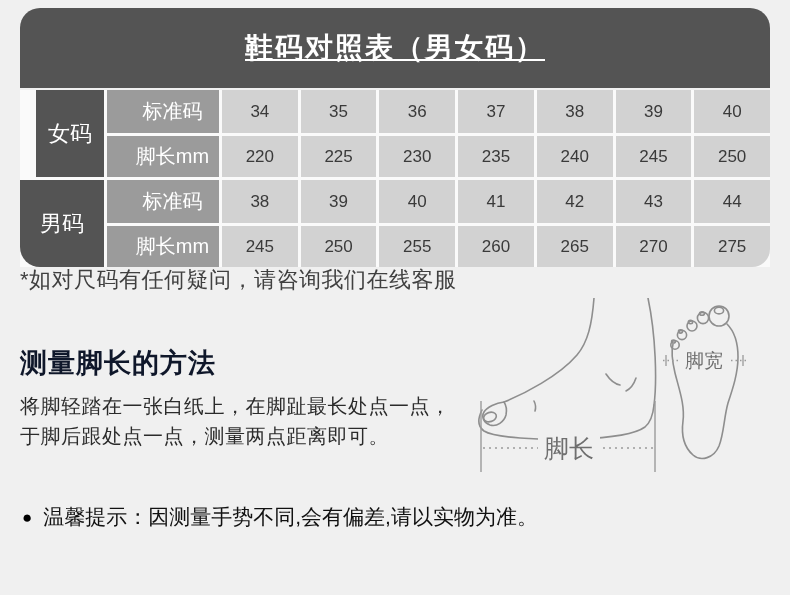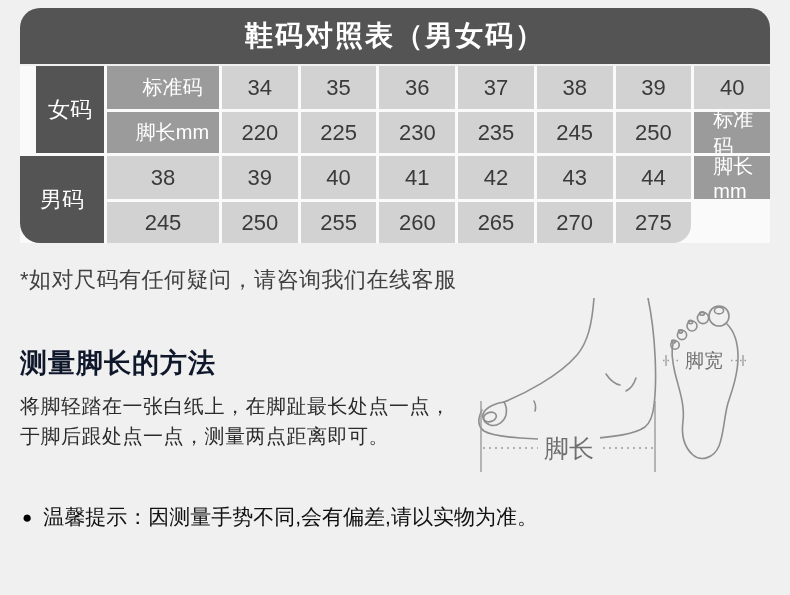--- a/index.html
+++ b/index.html
@@ -8,39 +8,39 @@
     background:#f0f0f0;
     font-family:"Liberation Sans","DejaVu Sans",sans-serif;
     position:relative;overflow:hidden;
     -webkit-font-smoothing:antialiased;
   }
   .stage{position:absolute;inset:0;}
 
   
   .chart{position:absolute;left:20px;top:8px;width:750px;}
   .chart-header{
-    height:56px;background:#545454;color:#fff;
+    height:80px;background:#545454;color:#fff;
     border-radius:20px 20px 0 0;
     display:flex;align-items:center;justify-content:center;
-    font-size:28px;font-weight:bold;letter-spacing:2px;
+    font-size:28px;font-weight:bold;letter-spacing:2px;text-decoration:underline;
   }
   .grid{
     margin-top:2px;
     display:grid;
     grid-template-columns:84px 112px repeat(7,1fr);
     grid-template-rows:43px 41px 43px 41px;
     gap:3px;
     background:#fafafa;
   }
   .cell{display:flex;align-items:center;justify-content:center;}
   .cell-group{background:#545454;color:#fff;font-size:22px;grid-column:1;}
   .cell-group.women{grid-row:1 / span 2;margin-left:16px;}
   .cell-group.men{grid-row:3 / span 2;border-bottom-left-radius:20px;}
   .cell-metric{background:#9b9b9b;color:#fff;font-size:20px;padding-left:19px;}
-  .cell-val{background:#d2d2d2;color:#3a3a3a;font-size:22px;}
+  .cell-val{background:#d2d2d2;color:#3a3a3a;font-size:17px;}
   .cell-val.corner{border-bottom-right-radius:18px;}
 
   
   .note{
     position:absolute;left:20px;top:265px;
     font-size:22px;color:#404040;letter-spacing:.5px;
   }
   .section-title{
     position:absolute;left:20px;top:345px;
     font-size:27px;font-weight:bold;color:#0f172a;letter-spacing:1px;
@@ -78,20 +78,21 @@
       <div class="cell cell-val">37</div>
       <div class="cell cell-val">38</div>
       <div class="cell cell-val">39</div>
       <div class="cell cell-val">40</div>
 
       <div class="cell cell-metric">脚长mm</div>
       <div class="cell cell-val">220</div>
       <div class="cell cell-val">225</div>
       <div class="cell cell-val">230</div>
       <div class="cell cell-val">235</div>
+      <div class="cell cell-val">240</div>
       <div class="cell cell-val">245</div>
       <div class="cell cell-val">250</div>
 
       <div class="cell cell-group men">男码</div>
 
       <div class="cell cell-metric">标准码</div>
       <div class="cell cell-val">38</div>
       <div class="cell cell-val">39</div>
       <div class="cell cell-val">40</div>
       <div class="cell cell-val">41</div>

